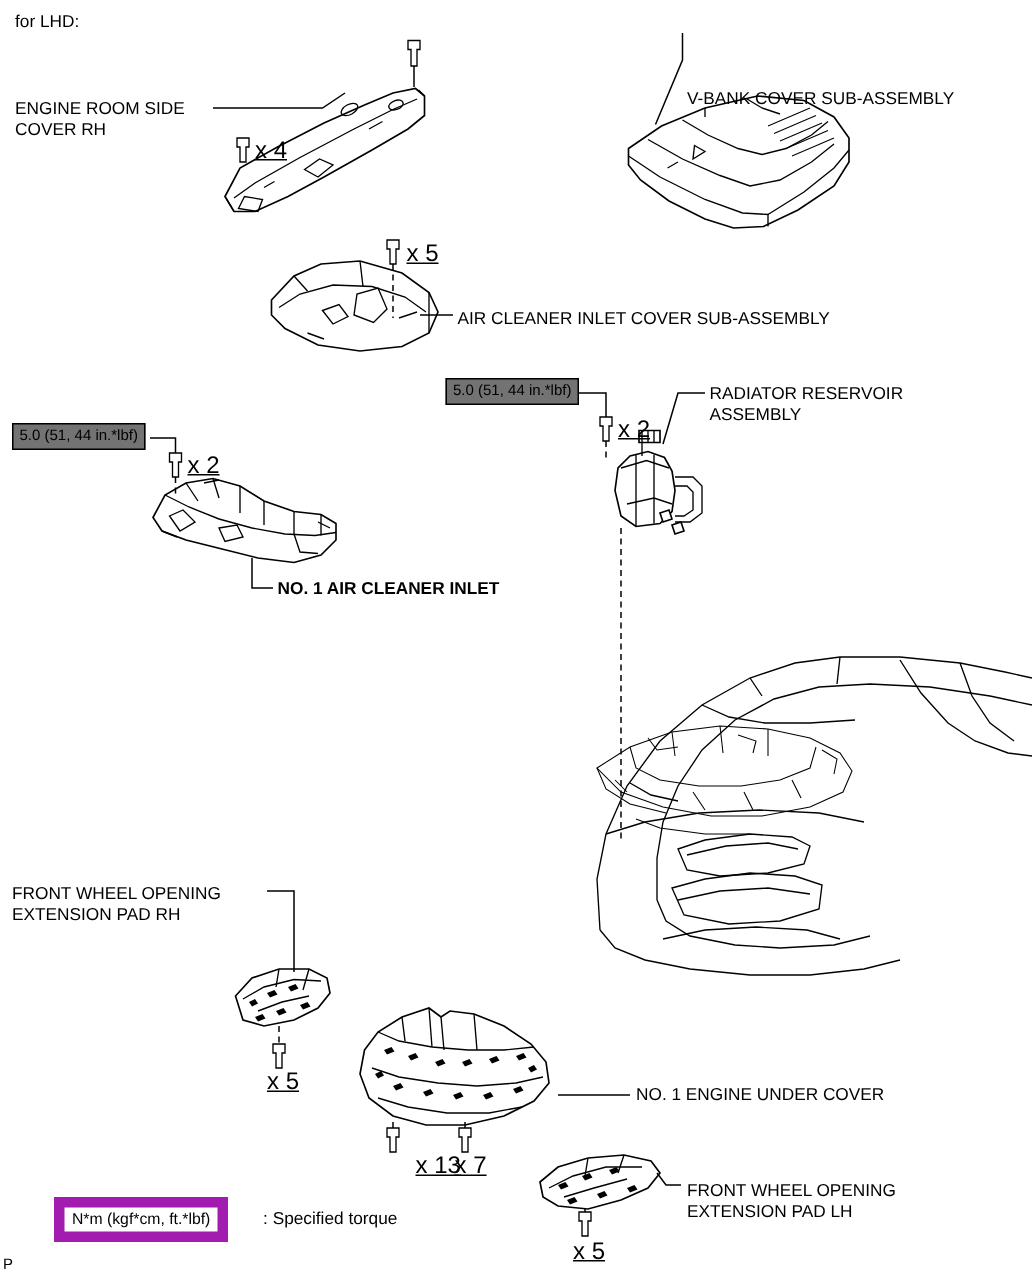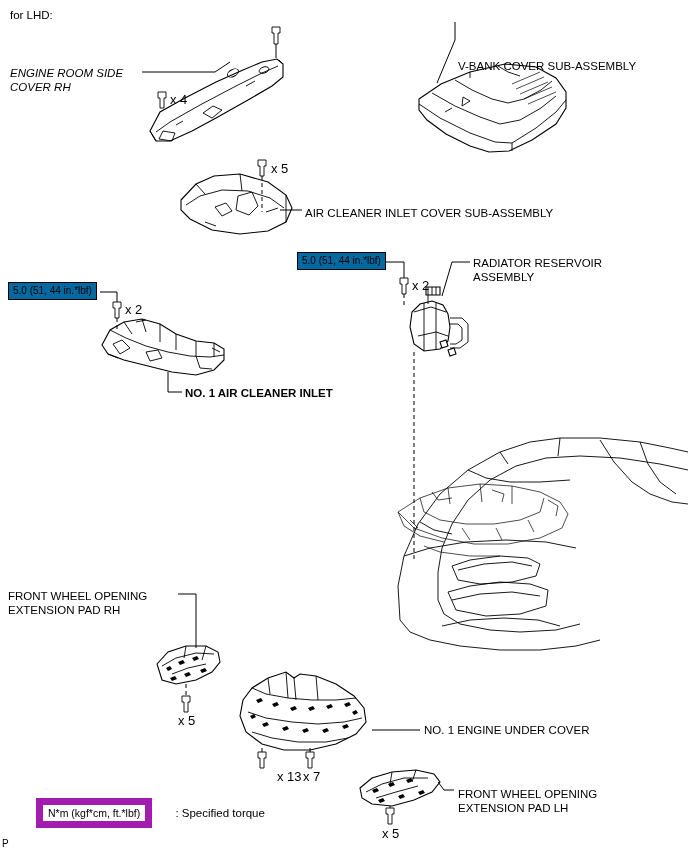--- a/index.html
+++ b/index.html
@@ -1,22 +1,22 @@
 <!DOCTYPE html>
 <html><head>
 <meta charset="utf-8">
 <style>
   html,body{margin:0;padding:0;background:#ffffff;}
   body{width:690px;height:854px;position:relative;font-family:"Liberation Sans",sans-serif;color:#000;overflow:hidden;}
   #sheet{position:absolute;left:0;top:0;width:654px;height:854px;}
   .lbl{position:absolute;font-size:11.5px;line-height:14px;color:#000;white-space:pre;}
-  .torque{position:absolute;font-size:10px;line-height:12px;border:1px solid #000;padding:2px 4px;background:#0369a1;white-space:nowrap;}
+  .torque{position:absolute;font-size:10px;line-height:12px;border:1px solid #000;padding:2px 4px;background:#737373;white-space:nowrap;}
   .legend{position:absolute;font-size:11.5px;white-space:nowrap;}
   .legend .box{border:7px solid #a21caf;padding:2px 5px;font-size:10.5px;display:inline-block;}
-  .qty{position:absolute;font-size:13px;white-space:nowrap;}
+  .qty{position:absolute;font-size:16px;white-space:nowrap;text-decoration:underline;}
   .cornerP{position:absolute;left:2px;top:838px;font-size:10px;}
   svg{position:absolute;left:0;top:0;}
   .ln{stroke:#000;stroke-width:1;fill:none;}
   .dash{stroke:#000;stroke-width:1;fill:none;stroke-dasharray:4 3;}
   .part{fill:#ffffff;stroke:#000;stroke-width:1.1;}
   .thin{fill:none;stroke:#000;stroke-width:0.9;}
   .thinner{fill:none;stroke:#000;stroke-width:0.7;}
   .bolt{fill:#fff;stroke:#000;stroke-width:0.9;}
   .hatch{fill:#000;}
 </style>
@@ -264,21 +264,21 @@
       </g>
       <path class="dash" d="M390 806 L390 808"></path>
 
       <path class="ln" d="M454 790 L444 790 L438 782"></path>
     </g>
 
   </svg>
 
   <div class="lbl" style="left:10px;top:8px;">for LHD:</div>
 
-  <div class="lbl" style="left:10px;top:66px;white-space:pre-line;font-style:italic;"><span>ENGINE ROOM SIDE
+  <div class="lbl" style="left:10px;top:66px;white-space:pre-line;"><span>ENGINE ROOM SIDE
 COVER RH</span></div>
   <div class="lbl" style="left:458px;top:19px;margin-top:40px;"><span>V-BANK COVER SUB-ASSEMBLY</span></div>
   <div class="lbl" style="left:473px;top:256px;white-space:pre-line;"><span>RADIATOR RESERVOIR
 ASSEMBLY</span></div>
   <div class="lbl" style="left:305px;top:206px;"><span>AIR CLEANER INLET COVER SUB-ASSEMBLY</span></div>
   <div class="lbl" style="left:185px;top:386px;font-weight:bold;"><span>NO. 1 AIR CLEANER INLET</span></div>
   <div class="lbl" style="left:8px;top:589px;white-space:pre-line;"><span>FRONT WHEEL OPENING
 EXTENSION PAD RH</span></div>
   <div class="lbl" style="left:424px;top:723px;"><span>NO. 1 ENGINE UNDER COVER</span></div>
   <div class="lbl" style="left:458px;top:787px;white-space:pre-line;"><span>FRONT WHEEL OPENING

